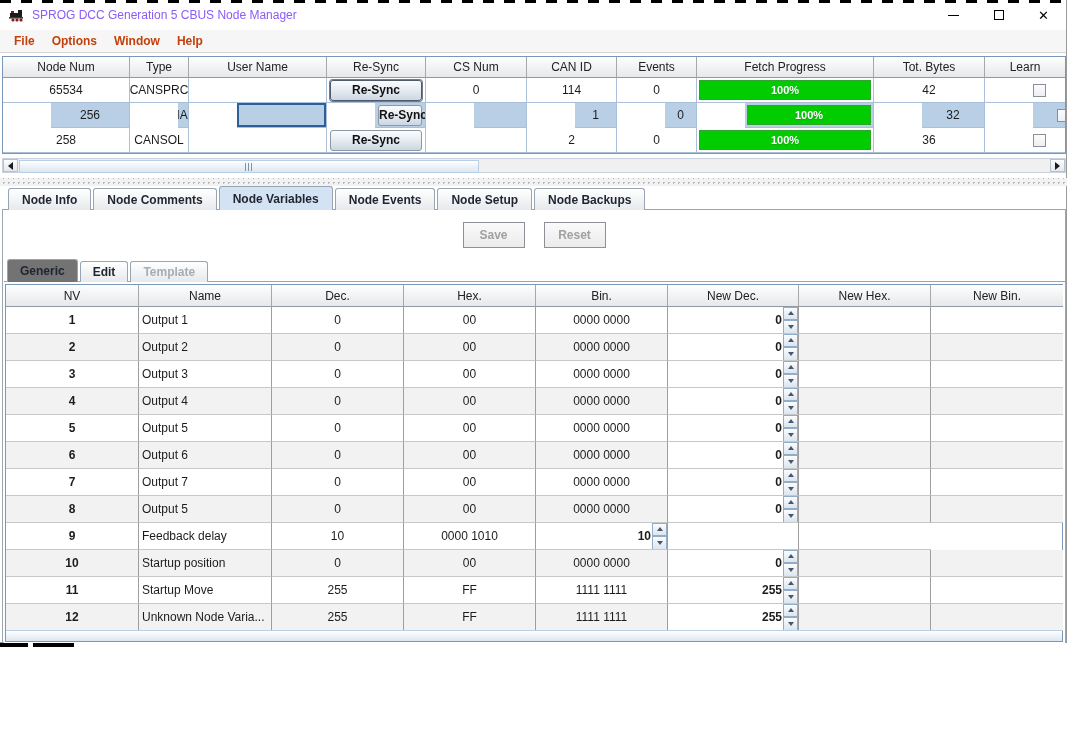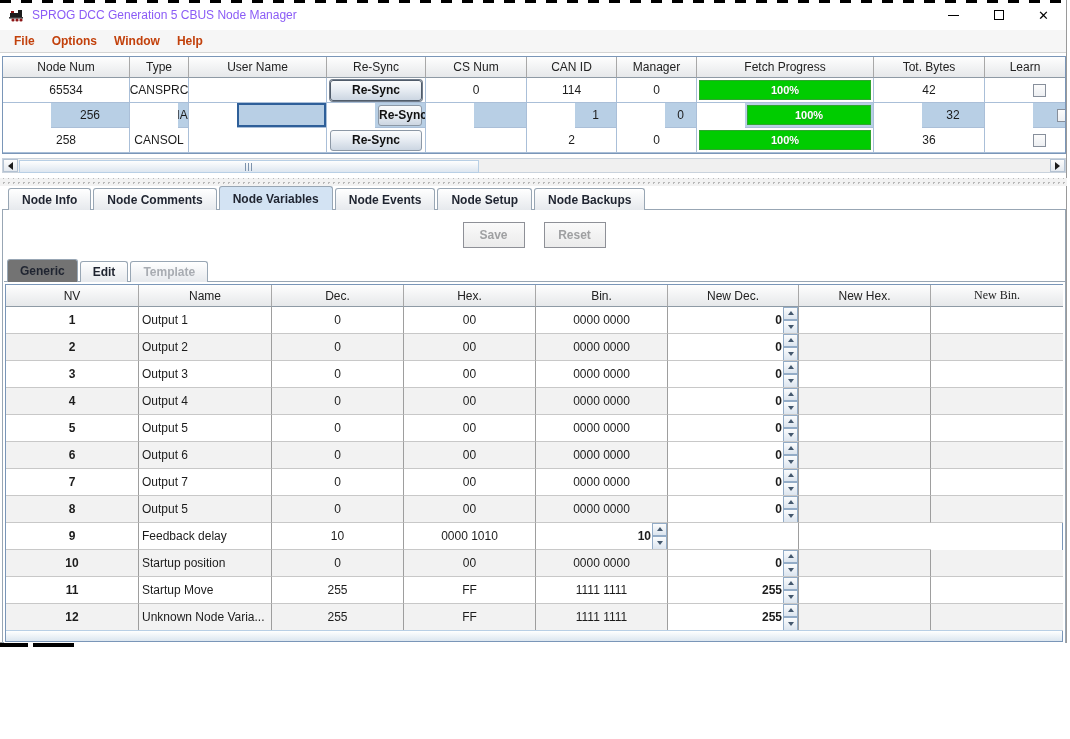--- a/index.html
+++ b/index.html
@@ -101,21 +101,21 @@
   
   .nv-panel { position:absolute; left:1px; top:71px; width:1061px; height:362px; border-top:1px solid #98a6b4; background:#fff; }
   .nv-scrollpane { position:absolute; left:1px; top:2px; width:1058px; height:358px; border:1px solid #7a96b8; background:#fff; }
   .nv-grid { display:grid; grid-template-columns:133px 133px 132px 132px 132px 131px 132px 132px; }
   .nv-headrow .cell { height:22px; background:linear-gradient(#fefefe,#e6e8ea);
     border-right:1px solid #a8a8a8; border-bottom:1px solid #8e9aa5;
     display:flex; align-items:center; justify-content:center; color:#222; }
   .nv-row .cell { height:27px; background:#fff; border-right:1px solid #9e9e9e; border-bottom:1px solid #c8c8c8;
     display:flex; align-items:center; justify-content:center; overflow:hidden; white-space:nowrap; }
   .nv-row.alt .cell { background:#f2f2f2; }
-  .nv-row .cell:last-child, .nv-headrow .cell:last-child { border-right:none;font-family:Liberation Serif, serif; }
+  .nv-row .cell:last-child, .nv-headrow .cell:last-child { border-right:none; }
   .cell.c-nv { font-weight:700; }
   .cell.c-name { justify-content:flex-start; padding-left:3px; }
   .cell.c-newdec { justify-content:flex-end; padding:0; background:#fff !important; }
   .newdec-val { font-weight:700; padding-right:1px; }
   .spinner { width:15px; height:27px; display:flex; flex-direction:column; }
   .spin-btn { flex:1; background:linear-gradient(#fbfcfd,#dce5ef); border:1px solid #93accz; border:1px solid #93acc7;
     display:flex; align-items:center; justify-content:center; padding:0; }
   .tri-up { width:0; height:0; border-left:3px solid transparent; border-right:3px solid transparent; border-bottom:4px solid #44586e; }
   .tri-down { width:0; height:0; border-left:3px solid transparent; border-right:3px solid transparent; border-top:4px solid #44586e; }
   .nv-hscroll { position:absolute; left:0; bottom:0; width:100%; height:11px;
@@ -161,21 +161,21 @@
     </div>
 
     <div class="nt-scrollpane">
       <div class="nt-grid nt-headrow">
         <div class="cell">Node Num</div>
         <div class="cell">Type</div>
         <div class="cell">User Name</div>
         <div class="cell">Re-Sync</div>
         <div class="cell">CS Num</div>
         <div class="cell">CAN ID</div>
-        <div class="cell">Manager</div>
+        <div class="cell">Events</div>
         <div class="cell">Fetch Progress</div>
         <div class="cell">Tot. Bytes</div>
         <div class="cell">Learn</div>
       </div>
       <div id="node-rows">
           <div class="nt-grid nt-row">
             <div class="cell">65534</div>
             <div class="cell">CANSPRC</div>
             <div class="cell"></div>
             <div class="cell">

